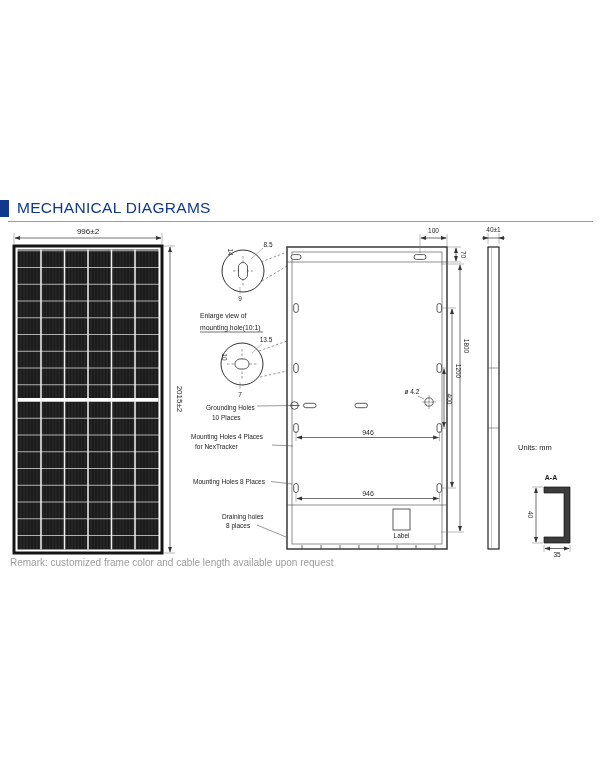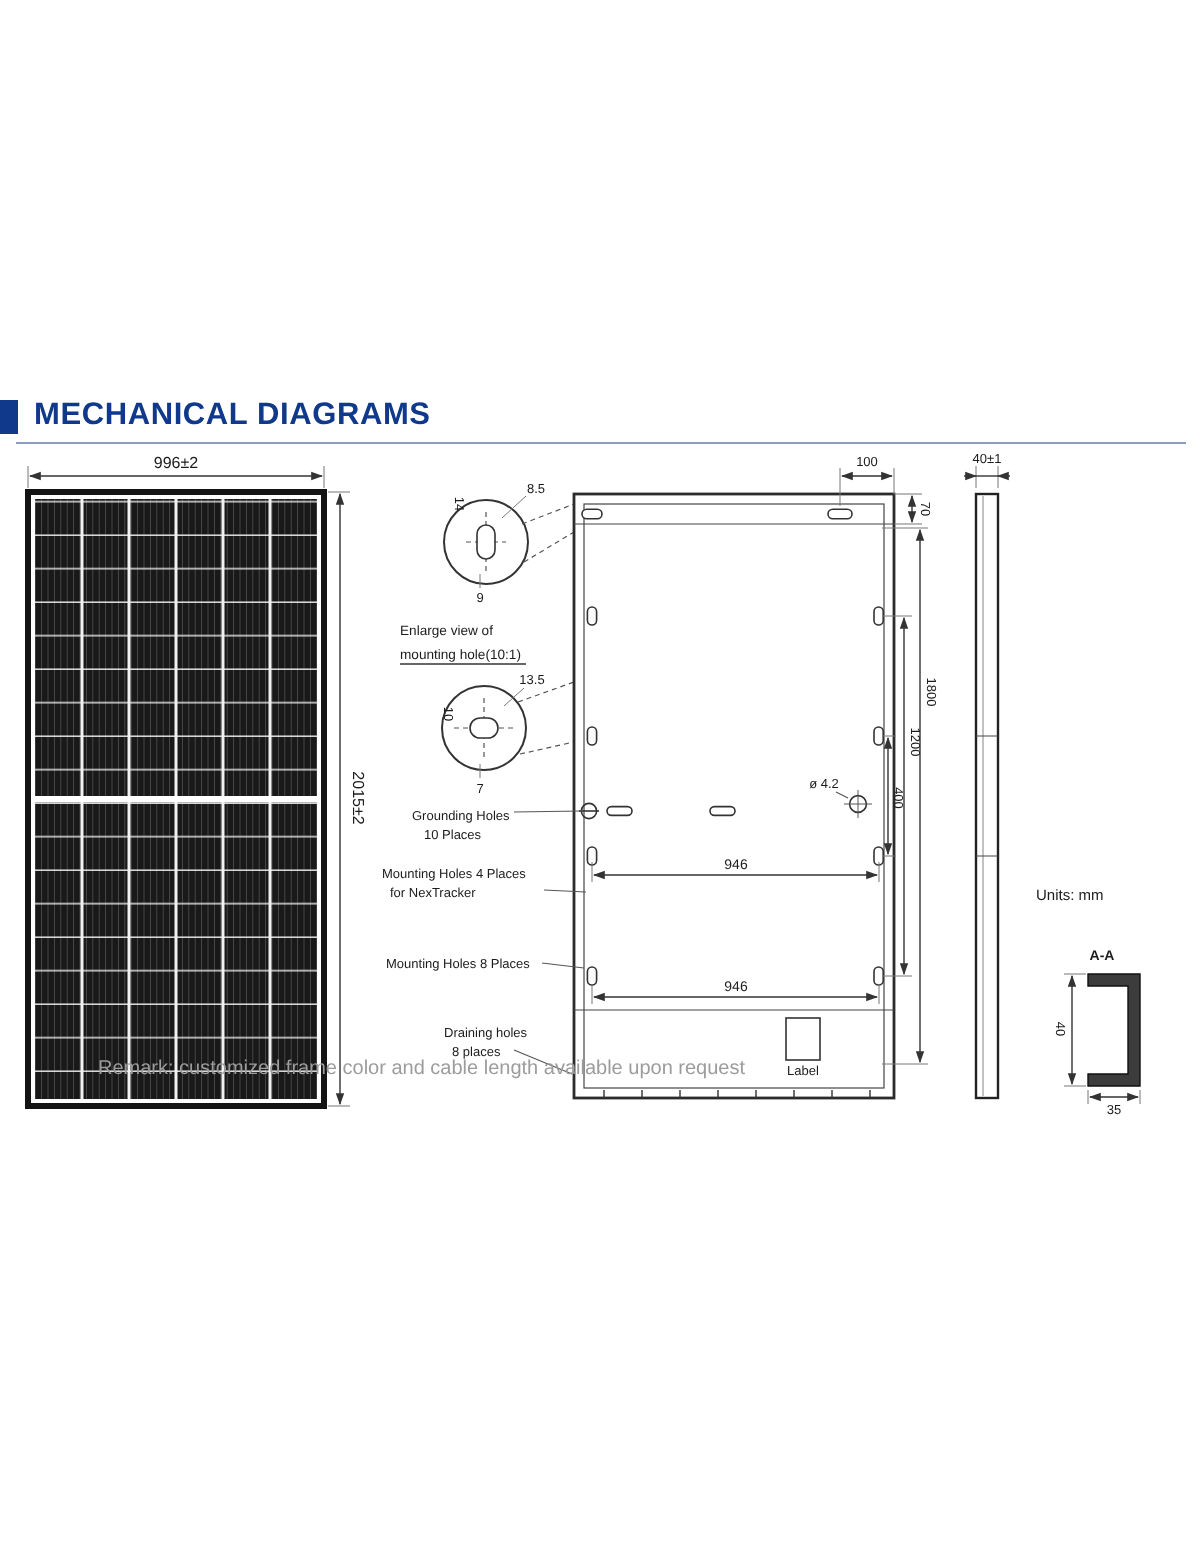--- a/index.html
+++ b/index.html
@@ -1,23 +1,23 @@
 <!DOCTYPE html>
 <html><head>
 <meta charset="utf-8">
 <style>
   * { margin:0; padding:0; box-sizing:border-box; }
   html,body { background:#ffffff; }
   .page { position:relative; width:600px; height:771px; background:#ffffff;
           font-family:"Liberation Sans","DejaVu Sans",sans-serif; overflow:hidden; }
   .hdr { position:absolute; top:198px; left:0; height:20px; display:flex; align-items:center; }
   .sq  { display:inline-block; width:9px; height:17px; background:#10398c; margin-right:8px; }
-  .title { color:#10398c; font-size:15.5px; font-weight:700; letter-spacing:.3px; }
+  .title { color:#10398c; font-size:15.5px; font-weight:400; letter-spacing:.3px; }
   .rule { position:absolute; top:221px; left:8px; width:585px; border-top:1.5px solid #8d9cc3; }
-  .remark { position:absolute; top:529px; left:10px; font-size:10px; color:#9c9c9c;margin-left:39px; }
+  .remark { position:absolute; top:557px; left:10px; font-size:10px; color:#9c9c9c; }
   .drawing { position:absolute; top:0; left:0; }
   .drawing text { font-family:"Liberation Sans","DejaVu Sans",sans-serif; fill:#1c1c1c; }
   .t8  { font-size:8px; }
   .t7  { font-size:7px; }
   .t65 { font-size:6.5px; }
   .cap { font-size:6.8px; }
   .bold { font-weight:700; }
   .ext { stroke:#777; stroke-width:.5; fill:none; }
   .dim { stroke:#333; stroke-width:.7; fill:none; }
   .dash { stroke:#555; stroke-width:.6; stroke-dasharray:2.5 2; fill:none; }

